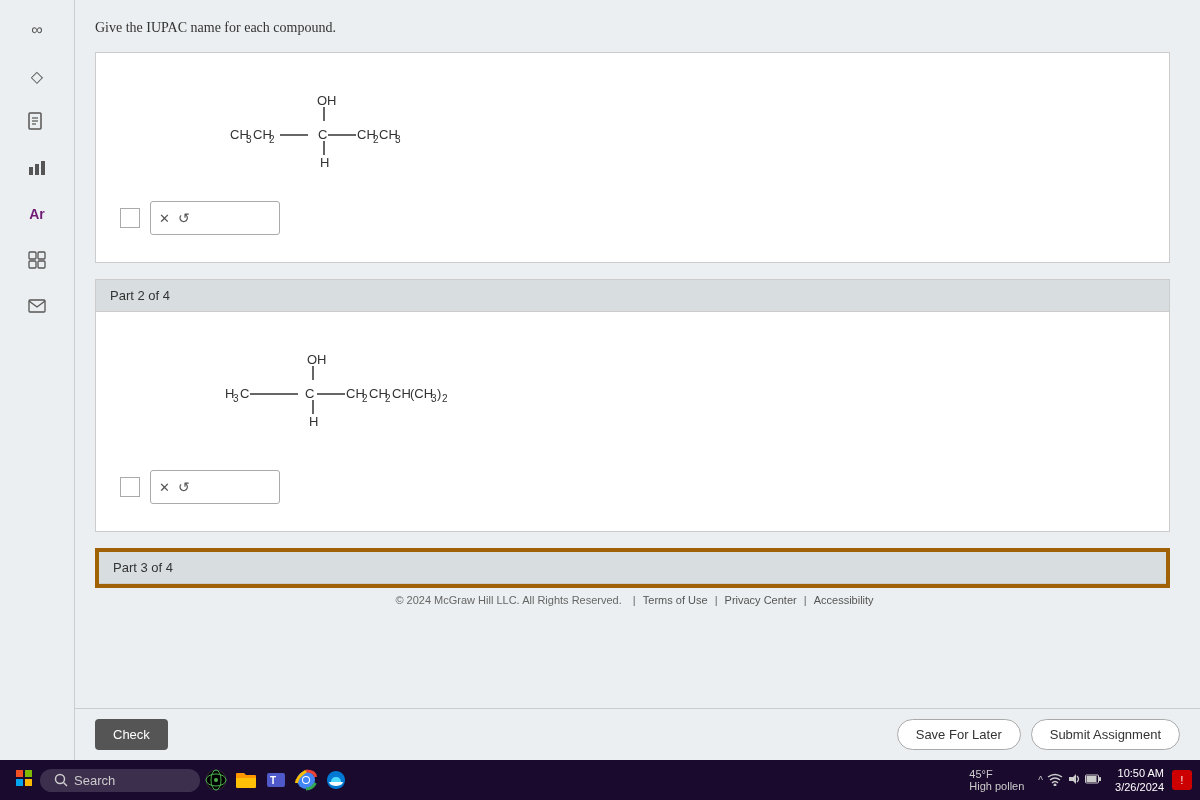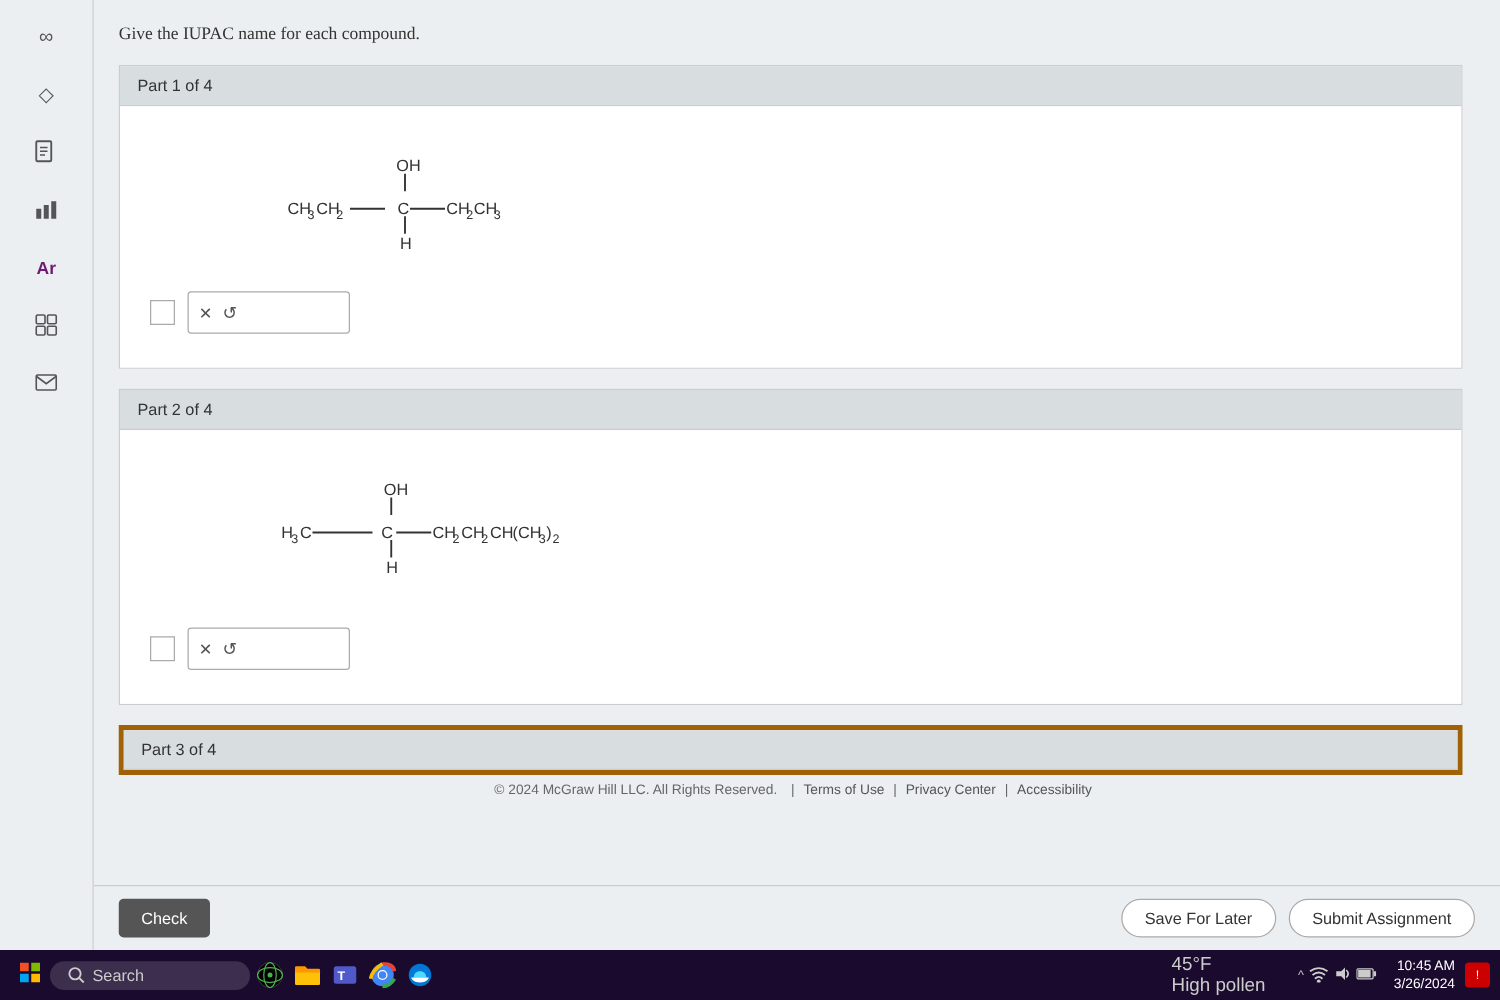--- a/index.html
+++ b/index.html
@@ -286,21 +286,20 @@
       <rect x="1" y="1" width="16" height="12" rx="1" stroke="#555" stroke-width="1.3" fill="none"></rect>
       <polyline points="1,2 9,8 17,2" stroke="#555" stroke-width="1.3" fill="none"></polyline>
     </svg>
   </div>
 </div>
 
 <div class="main-content">
   <p class="page-question">Give the IUPAC name for each compound.</p>
 
   <div class="part-section">
-    <div class="part-header">Part 1 of 4</div>
     <div class="part-body">
       <div class="chem-container">
 
         <svg width="340" height="100" viewBox="0 0 340 100" xmlns="http://www.w3.org/2000/svg">
 
           <text x="167" y="22" font-family="Arial" font-size="13" fill="#333">OH</text>
 
           <line x1="174" y1="24" x2="174" y2="38" stroke="#333" stroke-width="1.5"></line>
 
           <text x="80" y="56" font-family="Arial" font-size="13" fill="#333">CH</text>
@@ -458,21 +457,21 @@
       <svg width="22" height="22" viewBox="0 0 22 22" xmlns="http://www.w3.org/2000/svg">
         <path d="M11 2C6 2 2 6 2 11s4 9 9 9 9-4 9-9-4-9-9-9z" fill="#0078D4"></path>
         <path d="M6 13c0-3 2-5 5-5s5 2 5 5H6z" fill="#50D9FF"></path>
         <path d="M4 13h14c0 1-2 4-7 4S4 14 4 13z" fill="white"></path>
       </svg>
     </div>
   </div>
 
   <div class="taskbar-right">
 
-    <div style="font-size:15px;color:#ccc;margin-right:18px;">
+    <div style="font-size:11px;color:#ccc;margin-right:6px;">
       <div>45°F</div>
       <div>High pollen</div>
     </div>
 
     <div style="display:flex;align-items:center;gap:4px;margin-right:6px;">
       <div style="color:#ccc;font-size:10px;">^</div>
       <div style="color:#ccc;font-size:12px;">
         <svg width="16" height="14" viewBox="0 0 16 14" fill="none" xmlns="http://www.w3.org/2000/svg">
           <path d="M1 5 Q8 0 15 5" stroke="#ccc" stroke-width="1.5" fill="none"></path>
           <path d="M3 8 Q8 4 13 8" stroke="#ccc" stroke-width="1.5" fill="none"></path>
@@ -489,19 +488,19 @@
       <div style="color:#ccc;font-size:12px;">
         <svg width="16" height="10" viewBox="0 0 16 10" fill="none" xmlns="http://www.w3.org/2000/svg">
           <rect x="0.5" y="1" width="13" height="8" rx="1" stroke="#ccc" stroke-width="1"></rect>
           <rect x="1.5" y="2" width="10" height="6" fill="#ccc"></rect>
           <rect x="14" y="3" width="2" height="4" rx="0.5" fill="#ccc"></rect>
         </svg>
       </div>
     </div>
 
     <div class="taskbar-time">
-      <div>10:45 AM</div>
+      <div>10:50 AM</div>
       <div>3/26/2024</div>
     </div>
 
     <div style="width:20px;height:20px;background:#c00;border-radius:3px;display:flex;align-items:center;justify-content:center;font-size:10px;color:white;">!</div>
   </div>
 </div>
 
 </body></html>

